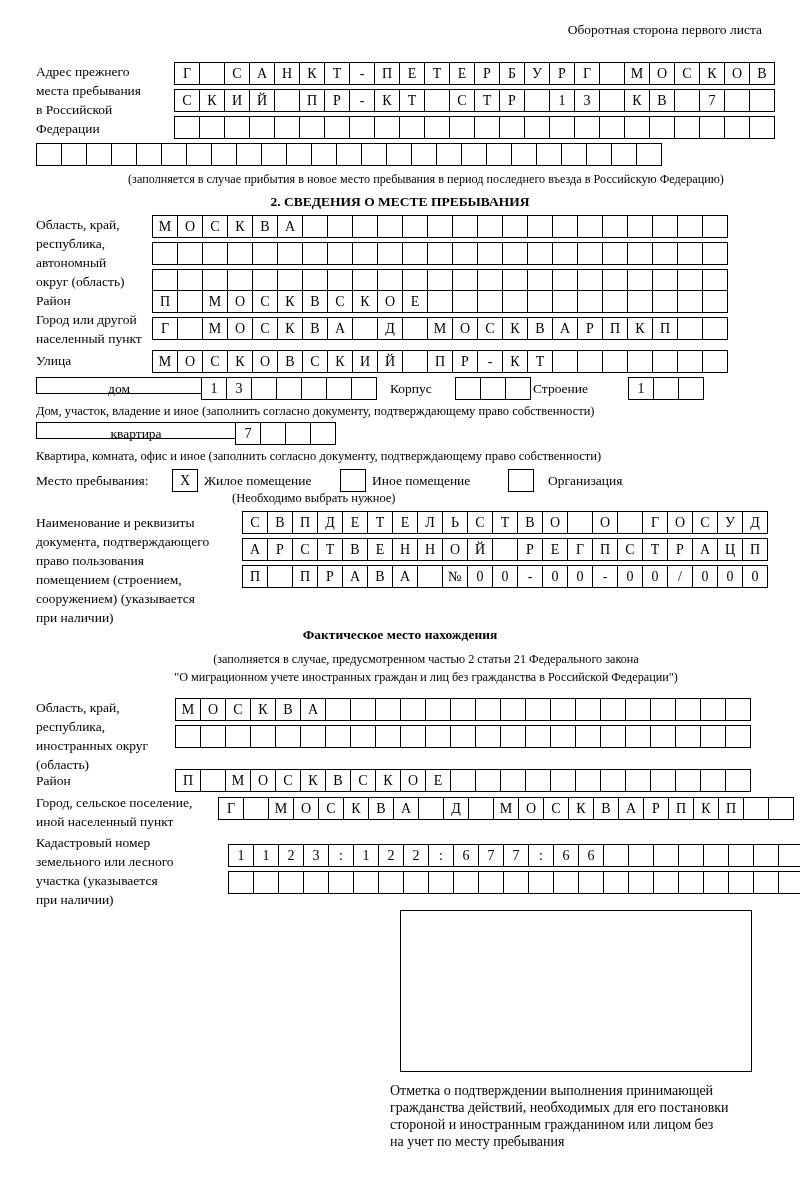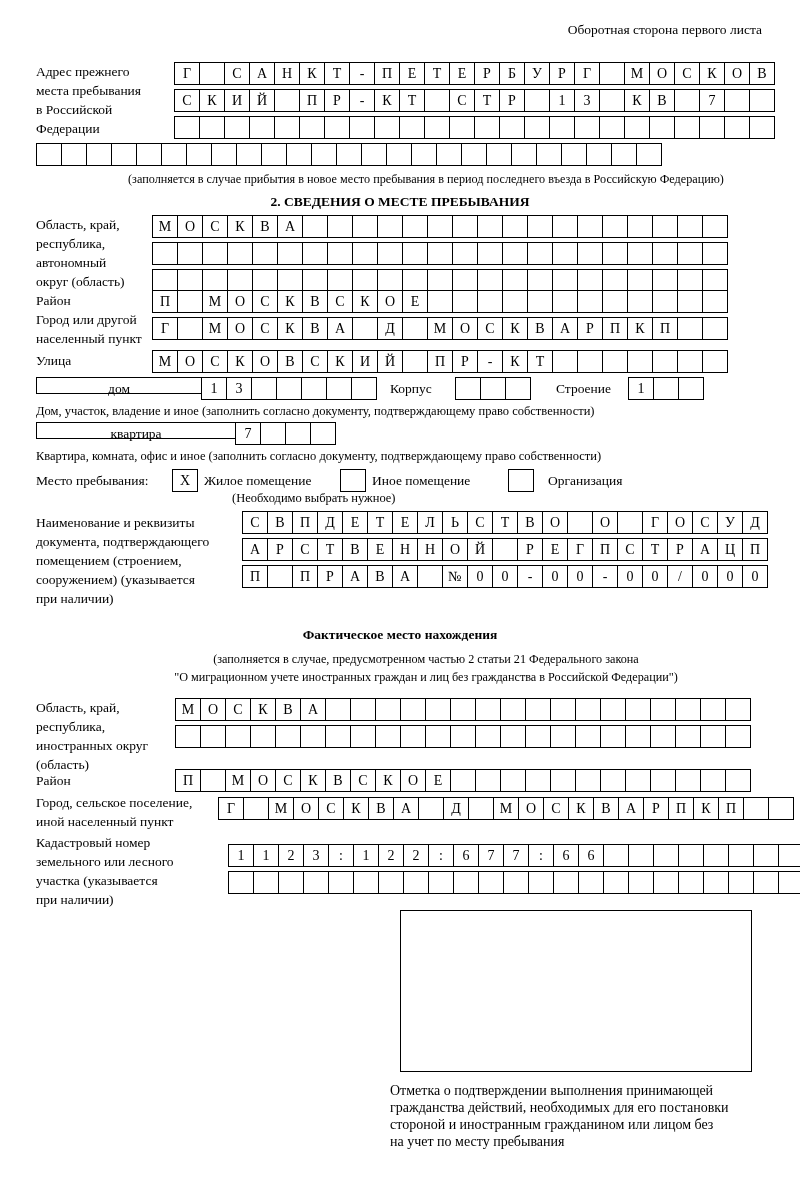--- a/index.html
+++ b/index.html
@@ -383,21 +383,21 @@
       <div class="cell empty"></div>
       <div class="cell empty"></div>
       <div class="cell empty"></div>
     </div>
   <div class="abs inline-label" style="left:390px; top:377px;">Корпус</div>
   <div class="abs boxrow" id="korpus-cells" style="left:455px; top:377px;">
       <div class="cell empty"></div>
       <div class="cell empty"></div>
       <div class="cell empty"></div>
     </div>
-  <div class="abs inline-label" style="left:556px; top:377px;">Строение</div>
+  <div class="abs inline-label" style="left:533px; top:377px;">Строение</div>
   <div class="abs boxrow" id="stroenie-cells" style="left:628px; top:377px;">
       <div class="cell">1</div>
       <div class="cell empty"></div>
       <div class="cell empty"></div>
     </div>
   <div class="abs label small" style="left:36px; top:402px;">Дом, участок, владение и иное (заполнить согласно документу, подтверждающему право собственности)</div>
 
   <div class="abs wide-label-box" style="left:36px; top:422px; width:200px;">квартира</div>
   <div class="abs boxrow" id="flat-cells" style="left:235px; top:422px;">
       <div class="cell">7</div>
@@ -412,20 +412,21 @@
   <div class="abs inline-label" style="left:204px; top:469px;">Жилое помещение</div>
   <div class="abs cell" style="left:340px; top:469px;"></div>
   <div class="abs inline-label" style="left:372px; top:469px;">Иное помещение</div>
   <div class="abs cell" style="left:508px; top:469px;"></div>
   <div class="abs inline-label" style="left:548px; top:469px;">Организация</div>
   <div class="abs label small" style="left:232px; top:489px;">(Необходимо выбрать нужное)</div>
 
   <div class="abs label" style="left:36px; top:513px; width:210px;">
     <div>Наименование и реквизиты</div>
     <div>документа, подтверждающего</div>
+    <div>право пользования</div>
     <div>помещением (строением,</div>
     <div>сооружением) (указывается</div>
     <div>при наличии)</div>
   </div>
   <div class="abs boxrow" id="doc0" style="left:242px; top:511px;">
       <div class="cell">С</div>
       <div class="cell">В</div>
       <div class="cell">П</div>
       <div class="cell">Д</div>
       <div class="cell">Е</div>

